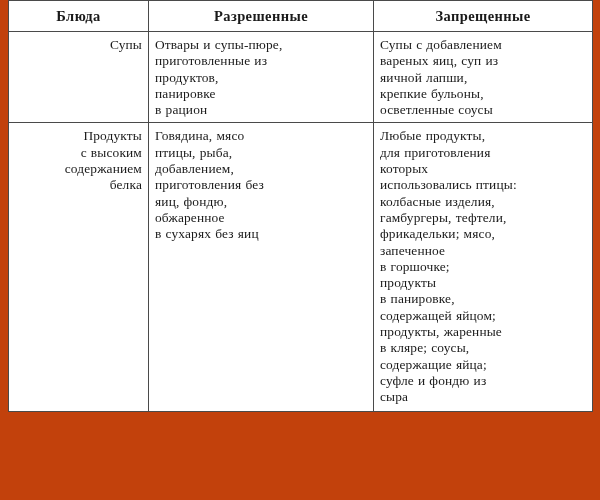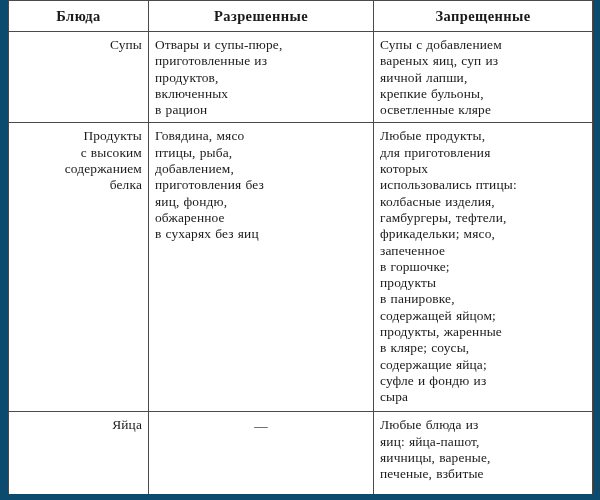--- a/index.html
+++ b/index.html
@@ -12,21 +12,21 @@
     height: 500px;
     overflow: hidden;
     font-family: "Liberation Serif", "DejaVu Serif", serif;
     color: #1a1a1a;
   }
 
   .page {
     position: relative;
     width: 600px;
     height: 500px;
-    background: #0c4a6e;
+    background: #c2410c;
     overflow: hidden;
   }
 
   .diet-table {
     position: absolute;
     left: 8px;
     top: 0px;
     width: 584px;
     border-collapse: collapse;
     table-layout: fixed;
@@ -119,31 +119,31 @@
         <td>
           <span class="cell dish">
               <span class="ln">Супы</span>
             </span>
         </td>
         <td>
           <span class="cell">
               <span class="ln">Отвары и супы-пюре,</span>
               <span class="ln">приготовленные из</span>
               <span class="ln">продуктов,</span>
-              <span class="ln">включенных</span>
+              <span class="ln">панировке</span>
               <span class="ln">в рацион</span>
             </span>
         </td>
         <td>
           <span class="cell">
               <span class="ln">Супы с добавлением</span>
               <span class="ln">вареных яиц, суп из</span>
               <span class="ln">яичной лапши,</span>
               <span class="ln">крепкие бульоны,</span>
-              <span class="ln">осветленные кляре</span>
+              <span class="ln">осветленные соусы</span>
             </span>
         </td>
       </tr>
 
       <tr class="row-protein">
         <td>
           <span class="cell dish">
               <span class="ln">Продукты</span>
               <span class="ln">с высоким</span>
               <span class="ln">содержанием</span>
@@ -177,37 +177,17 @@
               <span class="ln">содержащей яйцом;</span>
               <span class="ln">продукты, жаренные</span>
               <span class="ln">в кляре; соусы,</span>
               <span class="ln">содержащие яйца;</span>
               <span class="ln">суфле и фондю из</span>
               <span class="ln">сыра</span>
             </span>
         </td>
       </tr>
 
-      <tr class="row-eggs">
-        <td>
-          <span class="cell dish">
-              <span class="ln">Яйца</span>
-            </span>
-        </td>
-        <td>
-          <span class="cell dash">
-              <span class="ln">—</span>
-            </span>
-        </td>
-        <td>
-          <span class="cell">
-              <span class="ln">Любые блюда из</span>
-              <span class="ln">яиц: яйца-пашот,</span>
-              <span class="ln">яичницы, вареные,</span>
-              <span class="ln">печеные, взбитые</span>
-            </span>
-        </td>
-      </tr>
 
     </tbody>
   </table>
 
 </div>
 
 </body></html>

